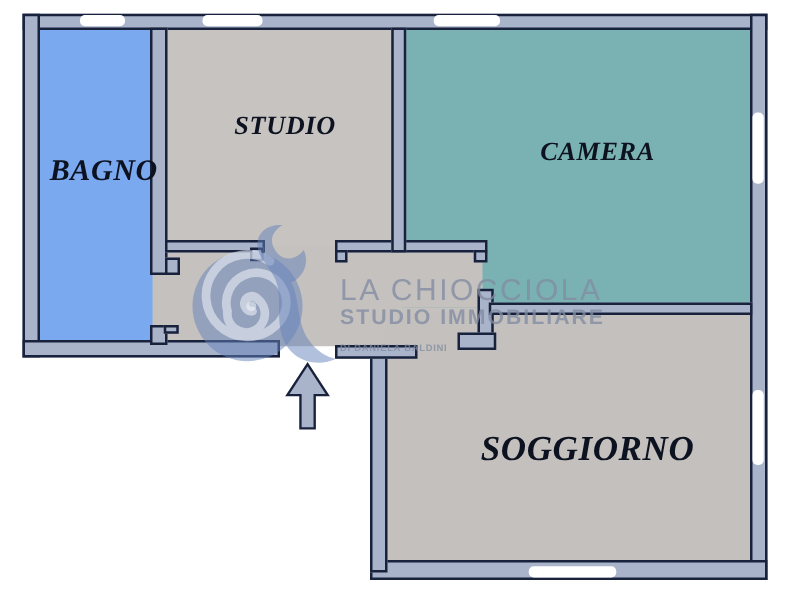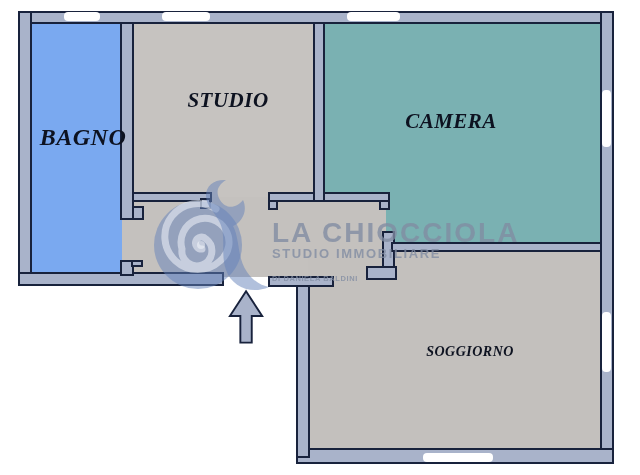--- a/index.html
+++ b/index.html
@@ -21,27 +21,27 @@
     position:absolute; background:#ffffff; border-radius:4px; z-index:3;
   }
   .room-label{
     position:absolute; z-index:4; text-align:center;
     font-family:"Liberation Serif","DejaVu Serif",serif;
     font-weight:bold; font-style:italic; color:var(--label);
     letter-spacing:0.5px; white-space:nowrap;
   }
   .lbl-bagno   {left:23px;  top:124px; width:120px; font-size:24px;}
   .lbl-cucina  {left:158px; top:88px;  width:140px; font-size:21px;}
-  .lbl-camera  {left:381px; top:109px; width:140px; font-size:21px;}
-  .lbl-soggiorno{left:380px;top:344px; width:180px; font-size:14px;}
+  .lbl-camera  {left:408px; top:109px; width:140px; font-size:21px;}
+  .lbl-soggiorno{left:380px;top:344px; width:180px; font-size:28px;}
   #watermark{position:absolute; left:0; top:0; width:640px; height:475px; z-index:5; pointer-events:none;}
   .wm-logo{position:absolute; left:152px; top:179px; width:122px; height:116px;}
   .wm-text{position:absolute; left:272px; top:221px; color:var(--watermark); }
-  .wm-line1{font-size:28px; font-weight:bold; letter-spacing:2px; line-height:23px;}
-  .wm-line2{font-size:13px; font-weight:bold; letter-spacing:1.6px; line-height:15px; margin-top:2px;}
+  .wm-line1{font-size:24px; font-weight:normal; letter-spacing:2px; line-height:23px;}
+  .wm-line2{font-size:17px; font-weight:bold; letter-spacing:1.6px; line-height:15px; margin-top:2px;}
   .wm-line3{font-size:7.5px; font-weight:bold; letter-spacing:0.6px; line-height:9px; margin-top:13px;}
   .arrow{position:absolute; left:228px; top:288px; width:38px; height:58px; z-index:2;}
 </style>
 </head>
 <body>
 
 <div id="stage">
 
   <div class="floor floor-hall" style="left:120px;top:190px;width:270px;height:87px;"></div>
   <div class="floor floor-bagno" style="left:32px;top:23px;width:90px;height:251px;"></div>

